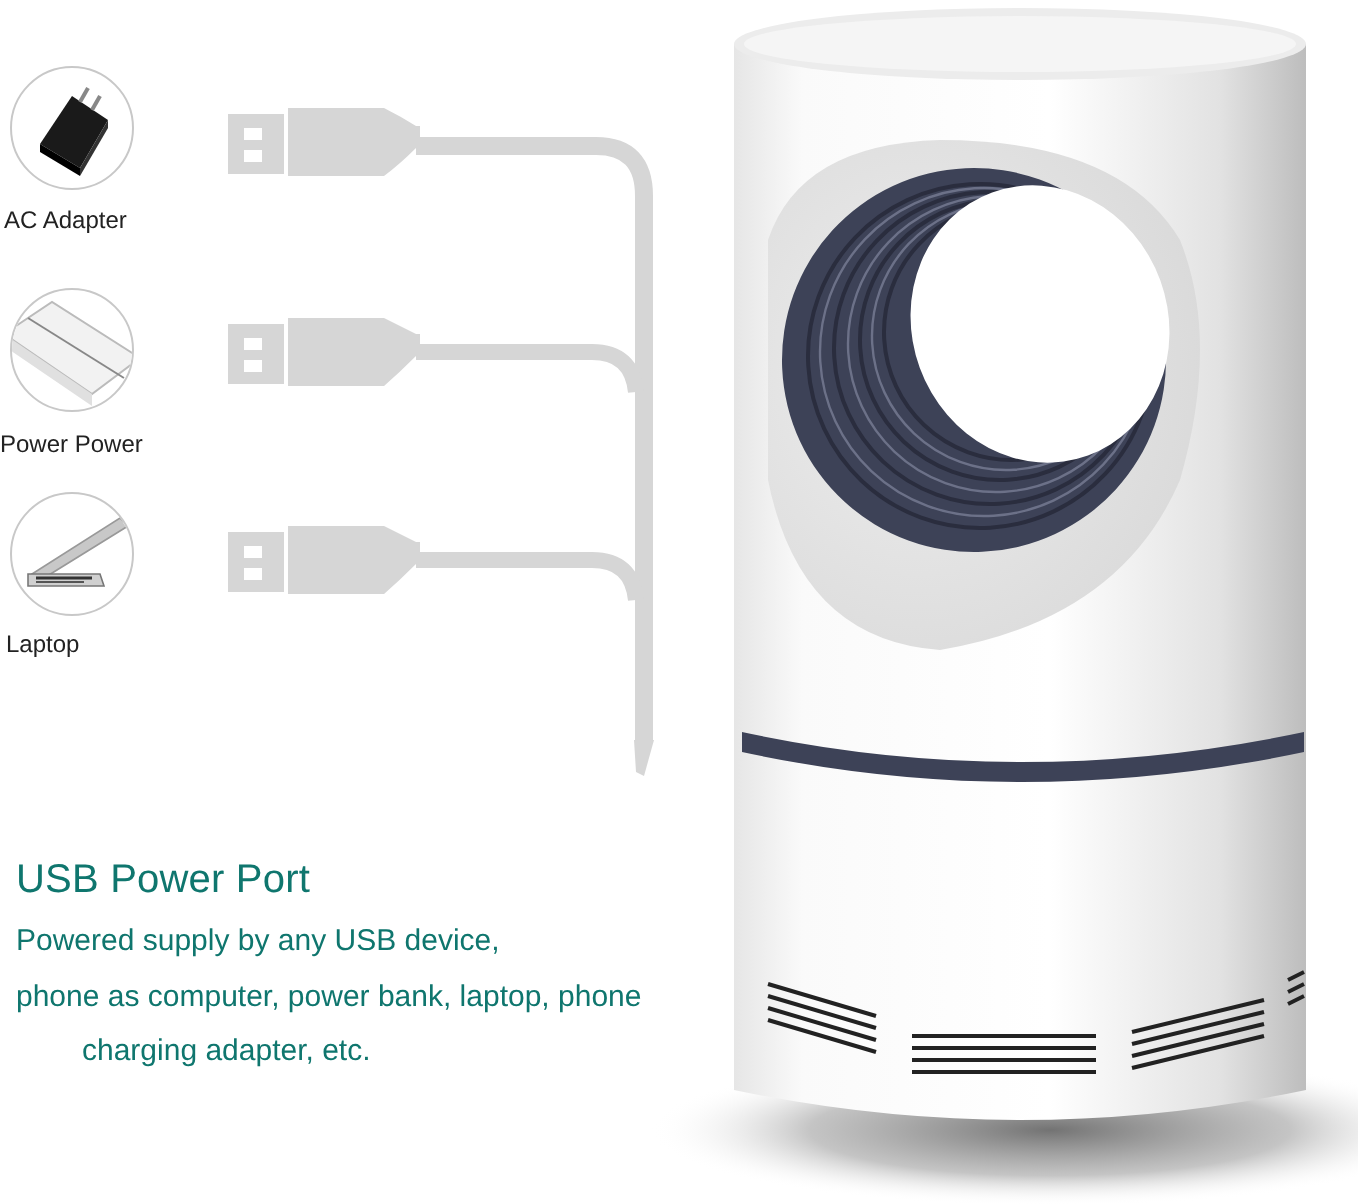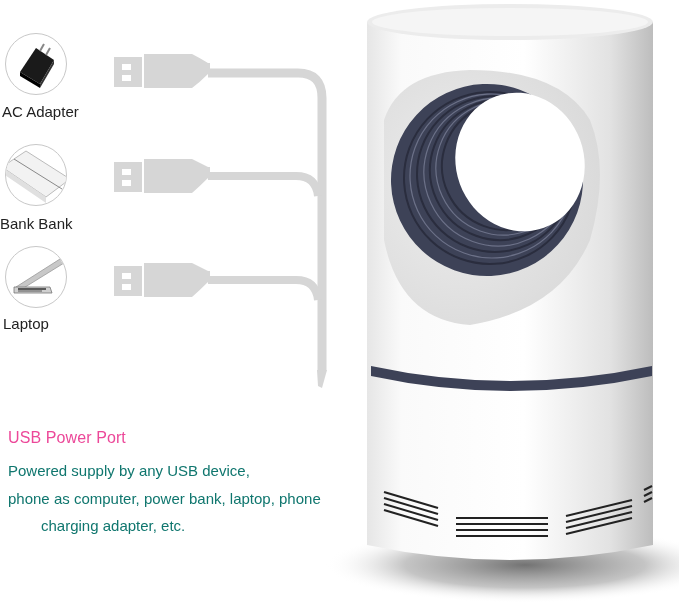--- a/index.html
+++ b/index.html
@@ -8,30 +8,30 @@
     background: #ffffff;
     font-family: "Liberation Sans", sans-serif;
   }
 
   
   .src-circle {
     position: absolute; width: 60px; height: 60px; border-radius: 50%;
     border: 1px solid #c8c8c8; background: #fff; overflow: hidden;
   }
   .src-label {
-    position: absolute; font-size: 15px; color: #222; white-space: nowrap;
+    position: absolute; font-size: 12px; color: #222; white-space: nowrap;
   }
 
   
   .cables { position: absolute; left: 0; top: 0; }
 
   
   .heading {
     position: absolute; left: 8px; top: 429px;
-    font-size: 16px; color: #ec4899; letter-spacing: 0.1px;
+    font-size: 20px; color: #0f766e; letter-spacing: 0.1px;
   }
   .desc {
     position: absolute; left: 8px; font-size: 15px; color: #0f766e; white-space: nowrap;
   }
 
   .product { position: absolute; left: 0; top: 0; }
 </style>
 </head>
 <body>
 
@@ -49,21 +49,21 @@
 </div>
 
 <div>
   <div class="src-circle" style="left:5px; top:144px;">
     <svg width="60" height="60" viewBox="0 0 60 60">
       <polygon points="-4,22 20,6 64,34 40,52" fill="#f2f2f2" stroke="#bbb" stroke-width="1"></polygon>
       <polygon points="-4,22 40,52 40,58 -4,28" fill="#e0e0e0"></polygon>
       <line x1="8" y1="14" x2="56" y2="44" stroke="#888" stroke-width="1"></line>
     </svg>
   </div>
-  <div class="src-label" style="left:0px; top:215px;">Bank Bank</div>
+  <div class="src-label" style="left:0px; top:215px;">Power Power</div>
 </div>
 
 <div>
   <div class="src-circle" style="left:5px; top:246px;">
     <svg width="60" height="60" viewBox="0 0 60 60">
       <polygon points="10,40 54,12 58,16 16,42" fill="#c8c8c8" stroke="#999" stroke-width="0.8"></polygon>
       <polygon points="8,40 44,40 46,46 8,46" fill="#d0d0d0" stroke="#777" stroke-width="0.8"></polygon>
       <line x1="12" y1="42" x2="40" y2="42" stroke="#333" stroke-width="1.5"></line>
       <line x1="12" y1="44" x2="36" y2="44" stroke="#555" stroke-width="1"></line>
     </svg>

